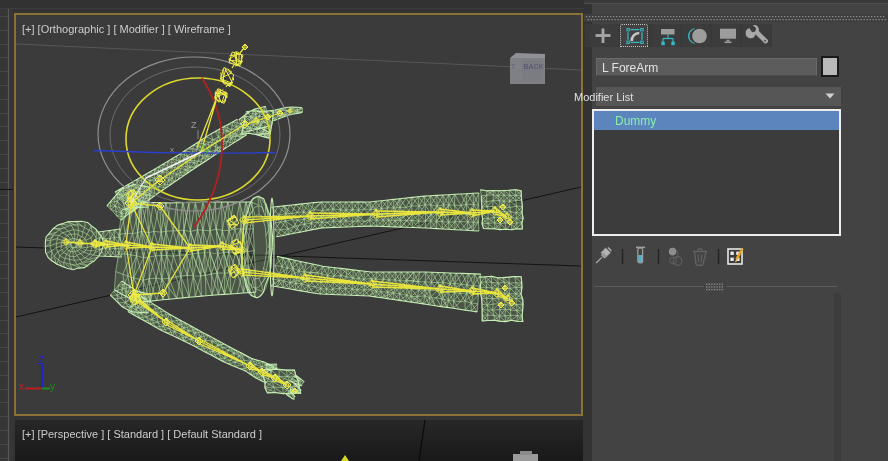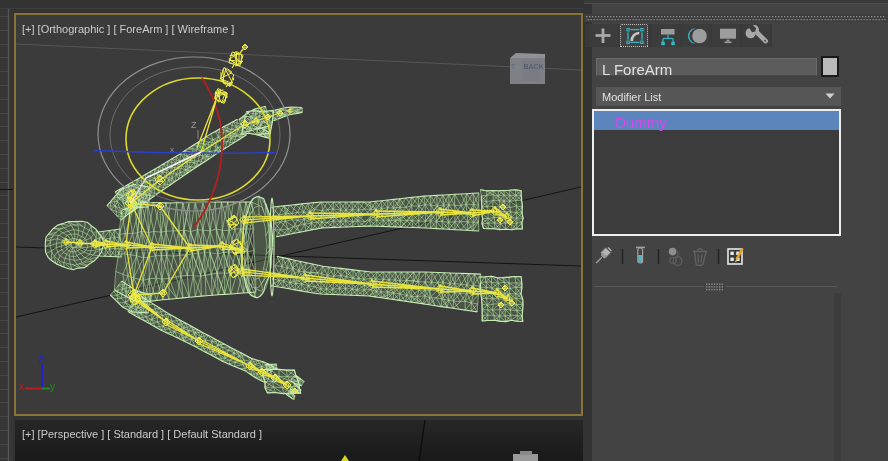--- a/index.html
+++ b/index.html
@@ -79,21 +79,21 @@
   <line x1="200" y1="150" x2="203" y2="144" stroke="#2e8f2e" stroke-width="1"></line>
   <g stroke-width="2">
    <line x1="42" y1="388.5" x2="42" y2="364" stroke="#2222cc"></line>
    <line x1="42" y1="388.5" x2="50" y2="388.5" stroke="#1e8f1e"></line>
    <line x1="42" y1="388.5" x2="25" y2="388.5" stroke="#bb1f1f"></line>
   </g>
   <text x="38" y="364" font-size="10" fill="#2222dd">Z</text>
   <text x="50" y="390" font-size="10" fill="#1e8f1e">y</text>
   <text x="19" y="390" font-size="10" fill="#bb1f1f">x</text>
 </svg>
-<div class="vplabel" style="left:22px;top:23px">[+] [Orthographic ] [ ForeArm ] [ Wireframe ]</div>
+<div class="vplabel" style="left:22px;top:23px">[+] [Orthographic ] [ Modifier ] [ Wireframe ]</div>
 <svg style="position:absolute;left:505px;top:50px" width="45" height="38">
  <polygon points="5,8 11,3 40,4 40,8" fill="#9a9aa2" opacity="0.9"></polygon>
  <rect x="5" y="8" width="35" height="26" fill="#85858d" opacity="0.92"></rect>
  <rect x="17" y="10" width="19" height="21" fill="#7b7b84"></rect>
  <text x="18.5" y="19" font-size="7" font-weight="bold" fill="#5a5f6e" font-family="Liberation Sans">BACK</text>
  <text x="6" y="19" font-size="7" font-weight="bold" fill="#6a6f7c" font-family="Liberation Sans">T</text>
 </svg>
 
 <div style="position:absolute;left:15px;top:420px;width:568px;height:41px;background:linear-gradient(#272727,#191919)"></div>
 <svg style="position:absolute;left:15px;top:420px" width="568" height="41">
@@ -367,30 +367,30 @@
   <rect x="8" y="4.7" width="16" height="10" fill="#9d9d9d"></rect>
   <rect x="14.5" y="15.7" width="3" height="1.6" fill="#9d9d9d"></rect>
   <rect x="12.5" y="17.5" width="7" height="1.6" fill="#9d9d9d"></rect>
  </g>
  <g transform="translate(152.5,-0.5) scale(1.08)">
   <path d="M6.5,4.5 a4.6,4.6 0 1 0 5.5,5.5 l8,8 a2.2,2.2 0 0 0 3.1,-3.1 l-8,-8 a4.6,4.6 0 0 0 -5.5,-5.5 l3,3 -0.8,3 -3,0.8 z" fill="#a8a8a8"></path>
   <circle cx="20.9" cy="16" r="1" fill="#555555"></circle>
  </g>
 </svg>
 <div style="position:absolute;left:596px;top:58px;width:221px;height:18px;background:#5c5c5c;border:1px solid #6a6a6a;border-bottom-color:#4a4a4a"></div>
-<div style="position:absolute;left:602px;top:61px;font-size:15px;color:#e2e2e2">L ForeArm</div>
+<div style="position:absolute;left:602px;top:61px;font-size:12px;color:#e2e2e2">L ForeArm</div>
 <div style="position:absolute;left:821px;top:56px;width:18px;height:21px;background:#b9b9b9;border:2px solid #1a1a1a"></div>
 <div style="position:absolute;left:596px;top:87px;width:245px;height:19px;background:#565656"></div>
-<div style="position:absolute;left:602px;top:91px;font-size:11px;color:#e0e0e0">Modifier List</div>
+<div style="position:absolute;left:574px;top:91px;font-size:11px;color:#e0e0e0">Modifier List</div>
 <svg style="position:absolute;left:825px;top:93px" width="10" height="6">
     <path d="M0.5,0.5 L9.5,0.5 L5,5.5 Z" fill="#d0d0d0"></path>
   </svg>
 <div style="position:absolute;left:592px;top:109px;width:249px;height:127px;background:#3c3c3c;border:2px solid #eeeeee"></div>
 <div style="position:absolute;left:594px;top:111px;width:245px;height:19px;background:#5c85bd"></div>
-<div style="position:absolute;left:615px;top:114px;font-size:15px;color:#d946ef">Dummy</div>
+<div style="position:absolute;left:615px;top:114px;font-size:12px;color:#86efac">Dummy</div>
 <svg style="position:absolute;left:592px;top:245px" width="160" height="22">
  <g transform="translate(3,2)">
   <rect x="7.2" y="2.2" width="7" height="7" fill="#b5b5b5" stroke="#777777" stroke-width="0.8" transform="rotate(45 10.7 5.7)"></rect>
   <rect x="6.2" y="6.8" width="5" height="3.6" fill="#9a9a9a" transform="rotate(45 8.7 8.6)"></rect>
   <line x1="6.8" y1="10.4" x2="1.2" y2="16" stroke="#aaaaaa" stroke-width="1.2"></line>
   <line x1="13" y1="0.6" x2="16.4" y2="4" stroke="#b5b5b5" stroke-width="1.4"></line>
  </g>
  <line x1="30.5" y1="4" x2="30.5" y2="19" stroke="#242424" stroke-width="1.5"></line>
  <g transform="translate(45,1)">
   <rect x="1.2" y="9" width="4" height="7.5" fill="#49b8ce"></rect>

